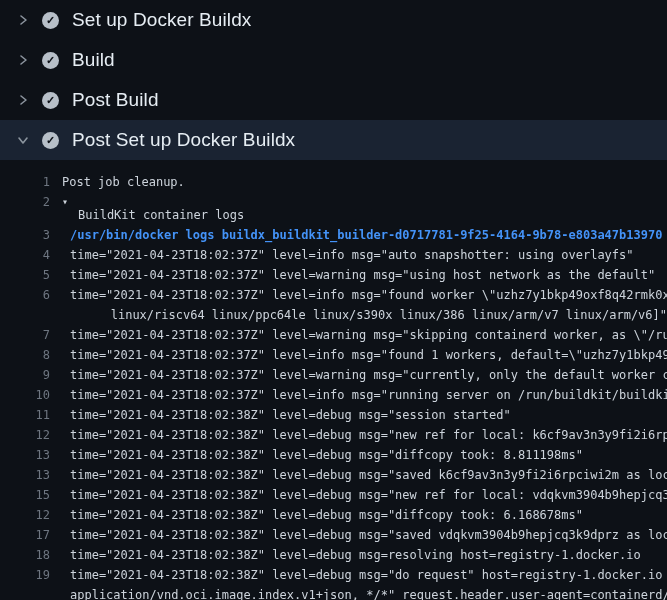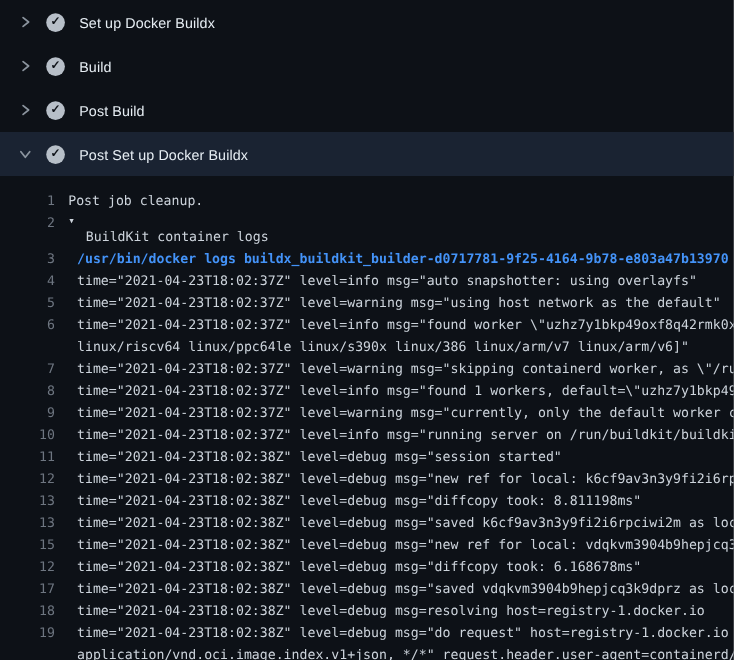--- a/index.html
+++ b/index.html
@@ -43,21 +43,21 @@
     display: flex;
     align-items: center;
     justify-content: center;
     font-size: 11px;
     font-weight: bold;
     margin-right: 13px;
     line-height: 1;
   }
   .step-label {
     color: #e6edf3;
-    font-size: 13px;
+    font-size: 19px;
     font-weight: 500;
     letter-spacing: 0.1px;
   }
   
   .log {
     padding-top: 12px;
     font-family: "DejaVu Sans Mono", "Liberation Mono", monospace;
     font-size: 12px;
     line-height: 20px;
   }
@@ -80,21 +80,21 @@
     color: #cdd4dc;
     width: 16px;
     font-size: 10px;
     cursor: pointer;
   }
   .log-line .lt {
     color: #cdd4dc;
     overflow: hidden;
     white-space: pre;
   }
-  .log-line.in-group .lt { padding-left: 8px; }
+  .log-line.in-group .lt { padding-left: 8px; text-align: right; }
   .log-line.group .lt { padding-left: 0; margin-top: 13px; }
   .log-line.command .lt { color: #4493f8; font-weight: bold; }
 </style>
 </head>
 <body>
 
 <div class="screen">
   <div class="steps" id="steps">
   <div class="step-header">
     <span class="step-chevron">

